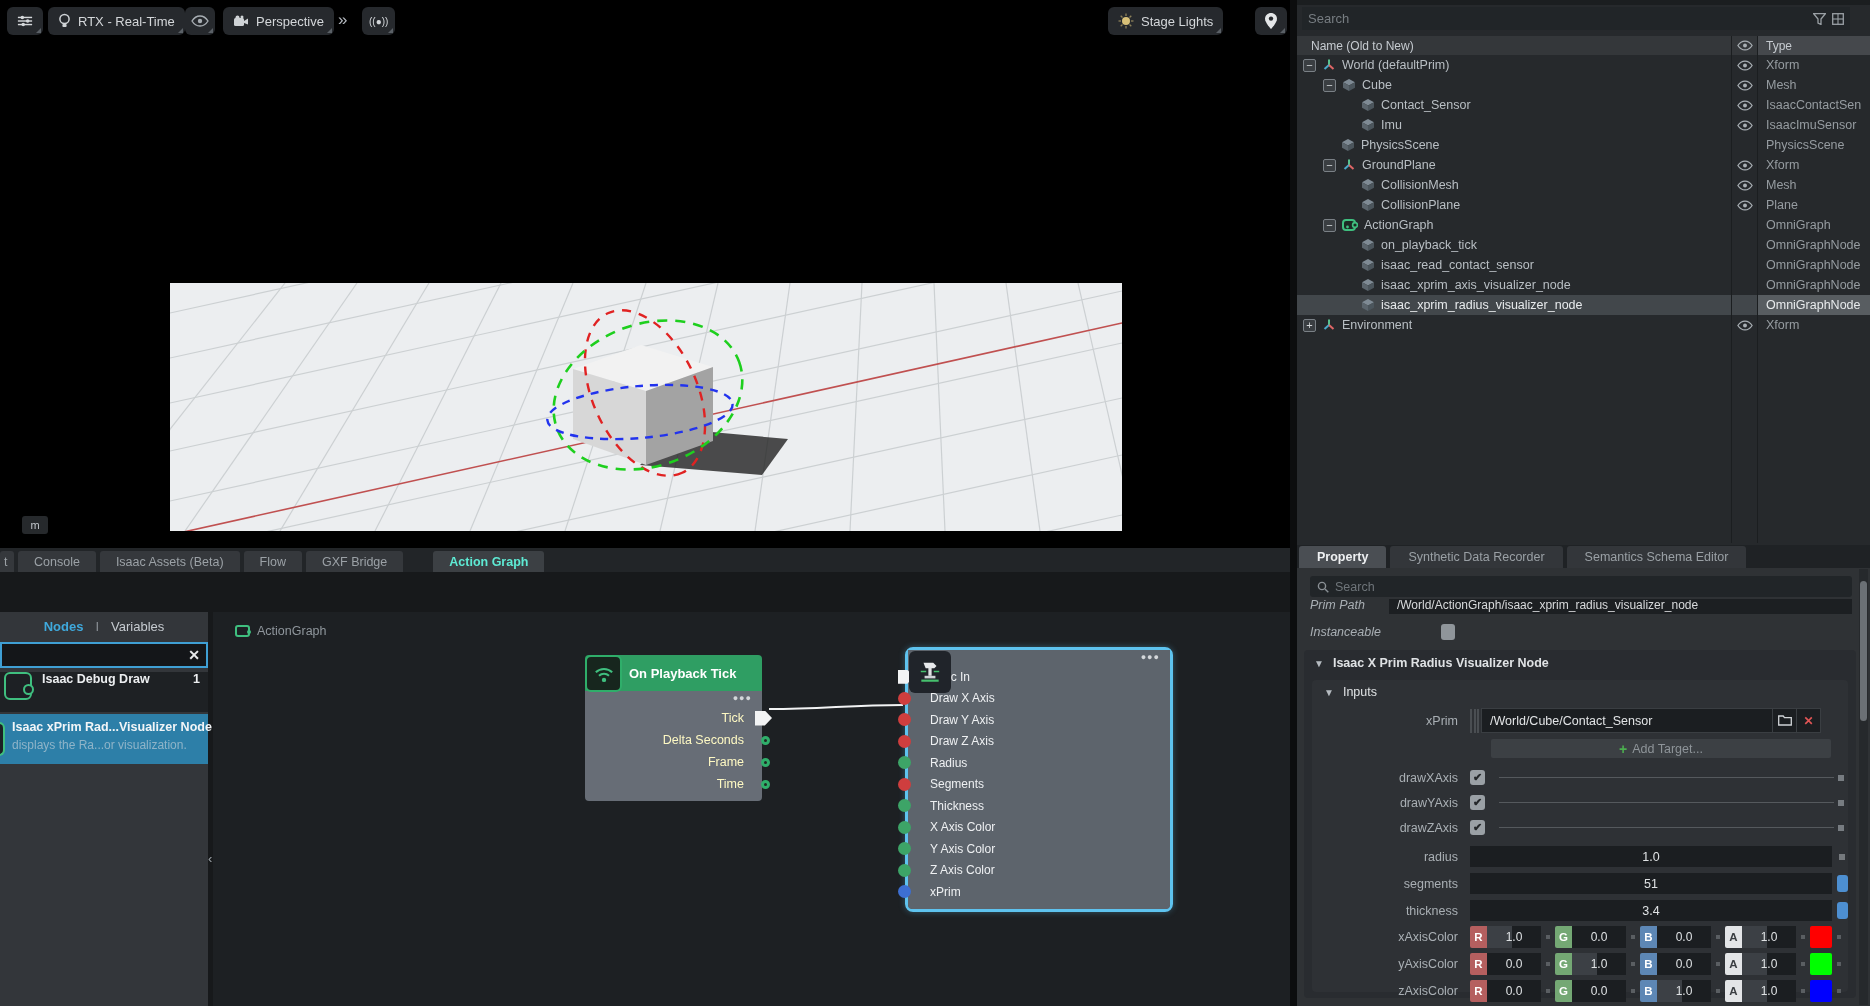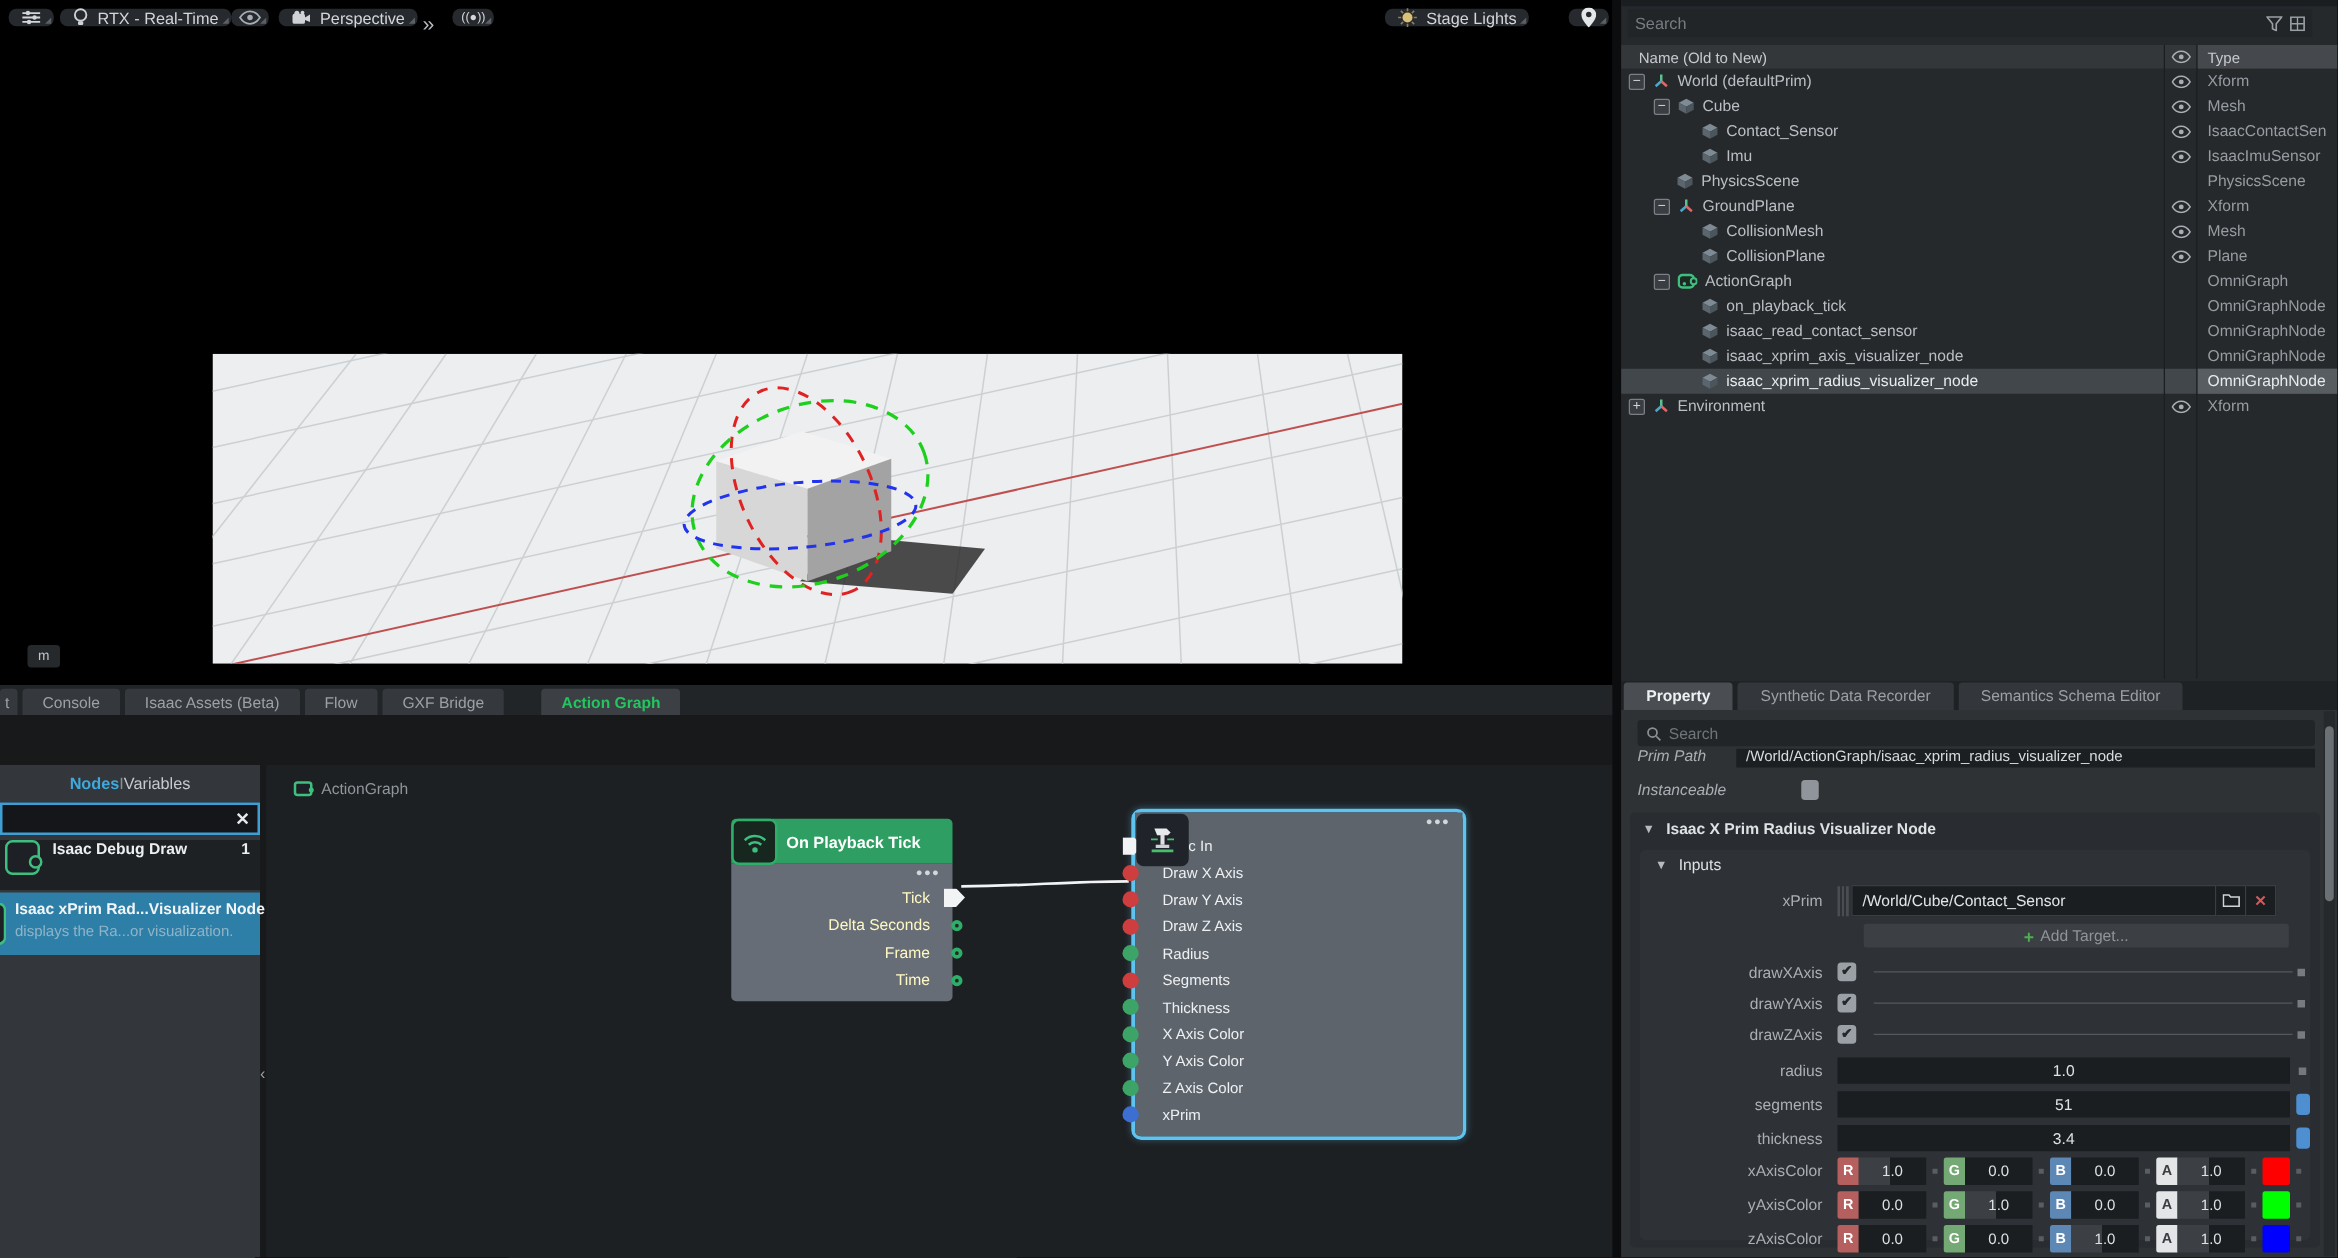--- a/index.html
+++ b/index.html
@@ -1,43 +1,43 @@
 <!DOCTYPE html>
 <html><head>
 <meta charset="utf-8">
 <style>
   * { margin:0; padding:0; box-sizing:border-box; }
   body { background:#0b0c0d; font-family:"Liberation Sans", sans-serif; }
   .app { position:relative; width:1870px; height:1006px; background:#17191b; overflow:hidden; font-size:13px; color:#c6cbd0; }
 
   
   .viewport { position:absolute; left:0; top:0; width:1290px; height:548px; background:#000; overflow:hidden; }
-  .vp-btn { position:absolute; top:7px; height:14px; background:#26292d; border-radius:6px; display:flex; align-items:center; gap:7px; padding:0 10px; color:#d4d7da; font-size:13px; }
+  .vp-btn { position:absolute; top:7px; height:28px; background:#26292d; border-radius:6px; display:flex; align-items:center; gap:7px; padding:0 10px; color:#d4d7da; font-size:13px; }
   .vp-btn::after { content:""; position:absolute; right:2px; bottom:2px; border-left:5px solid transparent; border-bottom:5px solid #5a6066; }
   .vp-ico { display:flex; align-items:center; }
   .grid-svg { position:absolute; left:170px; top:283px; }
   .m-badge { position:absolute; left:22px; top:516px; width:26px; height:18px; background:#26292c; border-radius:3px; color:#c0c5ca; font-size:11px; display:flex; align-items:center; justify-content:center; }
 
   
   .tabbar { position:absolute; left:0; top:548px; width:1290px; height:24px; background:#222528; display:flex; align-items:flex-end; gap:4px; }
   .btab { height:21px; background:#35383c; color:#9ba1a6; font-size:12.5px; padding:0 16px; display:flex; align-items:center; border-radius:3px 3px 0 0; white-space:nowrap; }
   .btab.frag { width:14px; padding:0 4px; overflow:hidden; }
-  .btab.active { color:#22c55e; font-weight:bold; background:#3c4044; }
+  .btab.active { color:#5eead4; font-weight:bold; background:#3c4044; }
 
   
   .gtoolbar { position:absolute; left:0; top:572px; width:1290px; height:40px; background:#434649; display:flex; align-items:center; color:#d6d9db; }
   .dotgrp { display:flex; gap:3px; margin:0 8px; }
   .dotgrp i { width:4px; height:4px; border-radius:50%; background:#b8bdc2; }
   .vsep { width:1px; height:20px; background:#5f6367; margin:0 4px; }
   .menu-word { padding:0 10px; font-size:13px; }
   .help-q { position:absolute; right:88px; top:3px; color:#e8eaec; font-weight:bold; font-size:17px; }
 
   
   .palette { position:absolute; left:0; top:612px; width:208px; height:394px; background:#33363a; }
-  .pal-tabs { height:28px; display:flex; align-items:center; justify-content:center; gap:0; font-size:13px; }
+  .pal-tabs { height:28px; display:flex; align-items:center; justify-content:center; gap:12px; font-size:13px; }
   .pal-nodes { color:#3fa9dc; font-weight:bold; }
   .pal-sep { color:#8a9095; }
   .pal-vars { color:#c6cbd0; }
   .pal-search { position:relative; margin:2px 0 0 0; height:26px; background:#141619; border:2px solid #3f9fd4; display:flex; align-items:center; }
   .pal-search .x { position:absolute; right:6px; color:#e8eaec; font-weight:bold; font-size:14px; }
   .pal-list { margin-top:4px; }
   .pal-cat { height:40px; background:#1e2124; display:flex; align-items:flex-start; padding:0 8px 0 4px; gap:10px; color:#eceef0; font-weight:bold; font-size:12.5px; }
   .pal-cat .cnt { margin-left:auto; font-weight:bold; }
   .cat-ico { width:28px; height:28px; background:#1d2024; border:2px solid #3fbf7f; border-radius:6px; position:relative; }
   .cat-ico::after { content:""; position:absolute; right:-4px; top:10px; width:7px; height:7px; border-radius:50%; background:#1d2024; border:2px solid #3fbf7f; }

